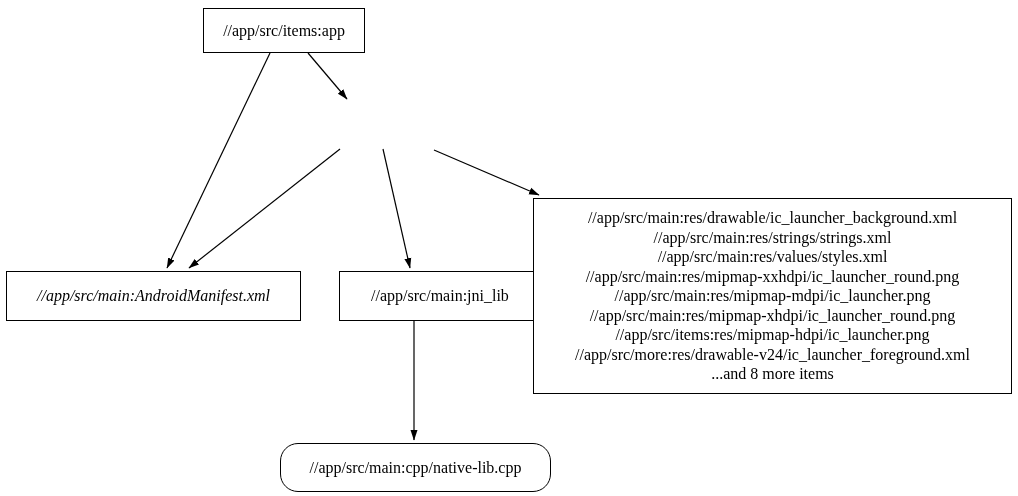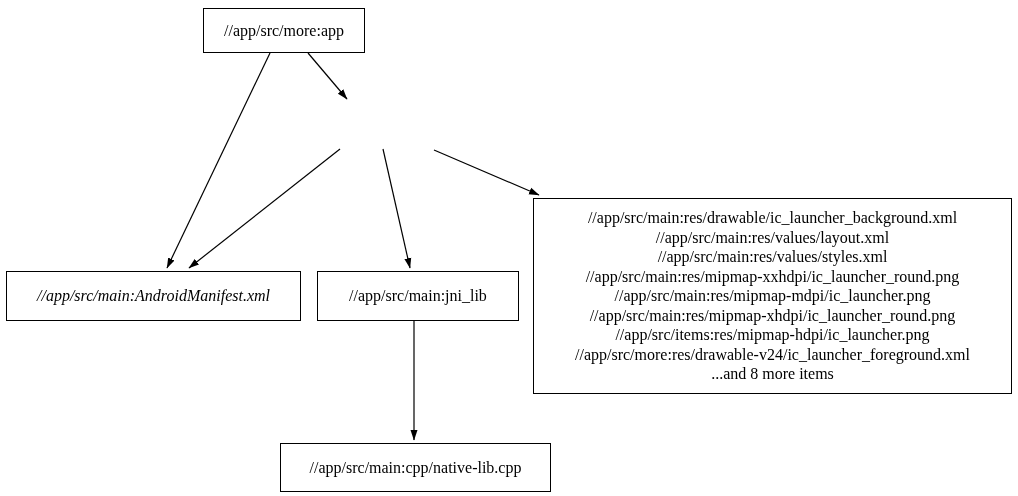--- a/index.html
+++ b/index.html
@@ -59,41 +59,41 @@
     </defs>
     <line x1="270" y1="53" x2="167" y2="268" marker-end="url(#arrow)"></line>
     <line x1="308" y1="53" x2="347" y2="99" marker-end="url(#arrow)"></line>
     <line x1="340" y1="149" x2="189" y2="268" marker-end="url(#arrow)"></line>
     <line x1="383" y1="149" x2="410" y2="268" marker-end="url(#arrow)"></line>
     <line x1="434" y1="150" x2="539" y2="195" marker-end="url(#arrow)"></line>
     <line x1="414" y1="321" x2="414" y2="440" marker-end="url(#arrow)"></line>
   </svg>
 
   <div class="node" style="left:203px; top:8px; width:162px; height:45px;">
-    <span>//app/src/more:app</span>
+    <span>//app/src/items:app</span>
   </div>
 
 
   <div class="node" style="left:6px; top:271px; width:295px; height:50px;font-style:italic;">
     <span>//app/src/main:AndroidManifest.xml</span>
   </div>
 
-  <div class="node" style="left:317px; top:271px; width:202px; height:50px;">
+  <div class="node" style="left:339px; top:271px; width:202px; height:50px;">
     <span>//app/src/main:jni_lib</span>
   </div>
 
   <div class="node multiline" style="left:533px; top:198px; width:479px; height:196px;">
     <div>//app/src/main:res/drawable/ic_launcher_background.xml</div>
-    <div>//app/src/main:res/values/layout.xml</div>
+    <div>//app/src/main:res/strings/strings.xml</div>
     <div>//app/src/main:res/values/styles.xml</div>
     <div>//app/src/main:res/mipmap-xxhdpi/ic_launcher_round.png</div>
     <div>//app/src/main:res/mipmap-mdpi/ic_launcher.png</div>
     <div>//app/src/main:res/mipmap-xhdpi/ic_launcher_round.png</div>
     <div>//app/src/items:res/mipmap-hdpi/ic_launcher.png</div>
     <div>//app/src/more:res/drawable-v24/ic_launcher_foreground.xml</div>
     <div>...and 8 more items</div>
   </div>
 
-  <div class="node" style="left:280px; top:443px; width:271px; height:49px;">
+  <div class="node" style="left:280px; top:443px; width:271px; height:49px;border-radius:18px;">
     <span>//app/src/main:cpp/native-lib.cpp</span>
   </div>
 
 </div>
 
 </body></html>

